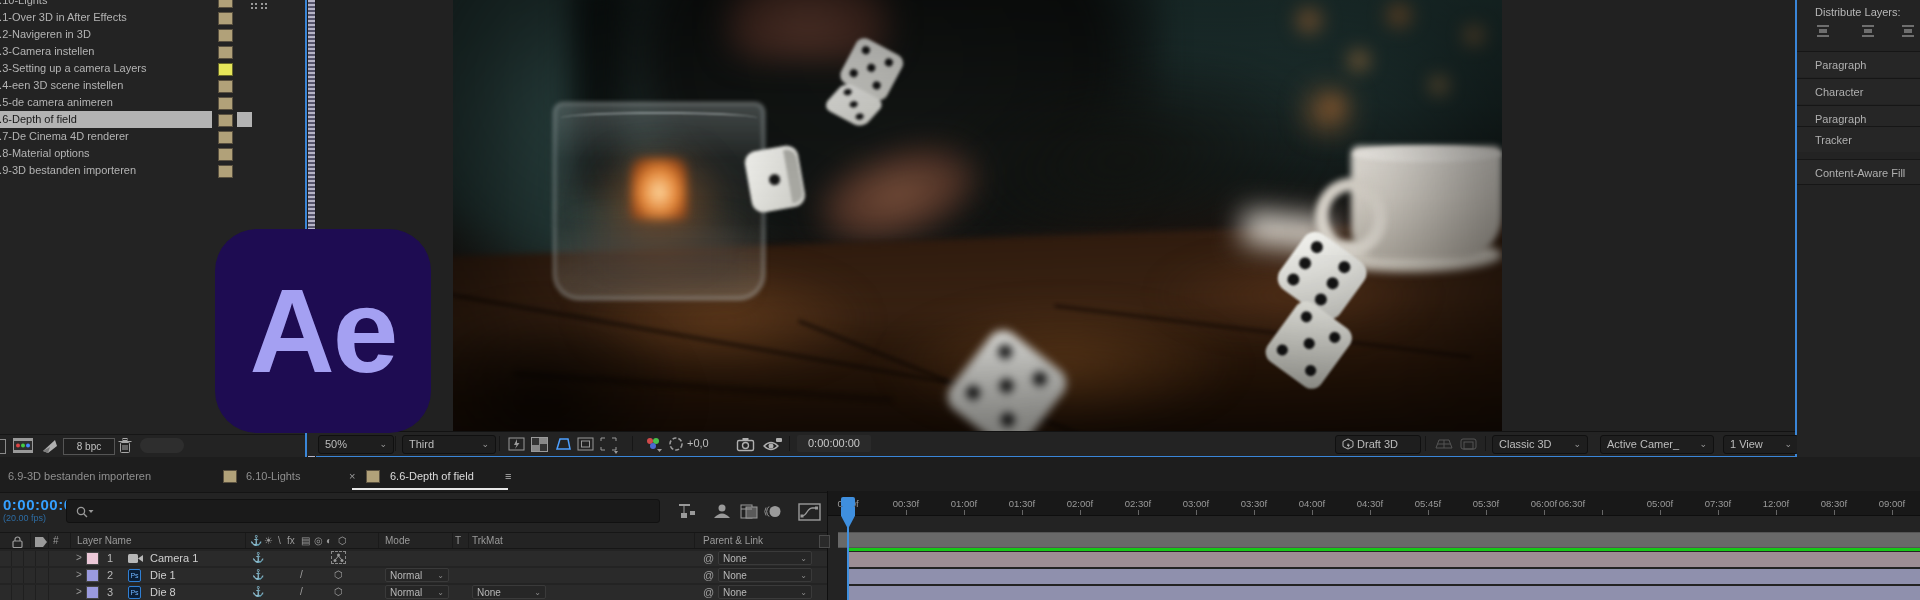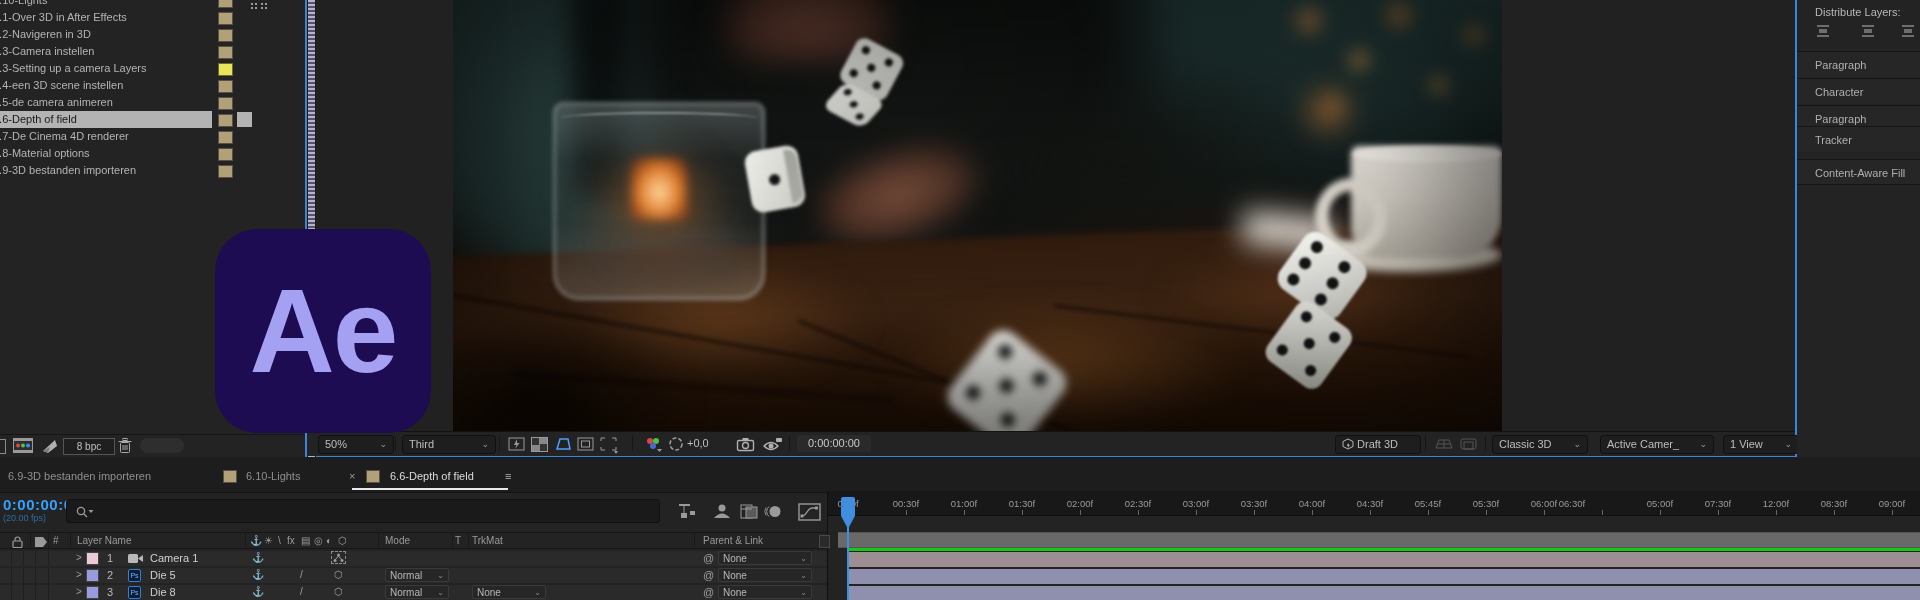--- a/index.html
+++ b/index.html
@@ -492,21 +492,21 @@
     </div>
     <div class="lrow" style="top:111px">
       <div class="cellline" style="left:11px"></div>
         <div class="cellline" style="left:23px"></div>
       <div class="cellline" style="left:35px"></div>
         <div class="cellline" style="left:48px"></div>
       <span class="exp">&gt;</span>
       <i class="lsq" style="background:#9a9ade"></i>
       <span class="lnum">2</span>
       <span class="psbadge">Ps</span>
-      <span class="lname">Die 5</span>
+      <span class="lname">Die 1</span>
       <span class="sw" style="left:252px">⚓</span>
       <span class="sw" style="left:300px">/</span>
       <span class="sw" style="left:334px">⬡</span>
       <div class="mini-dd" style="left:385px;width:64px">
         <span>Normal</span><span class="chev" style="float:right">⌄</span></div>
       <span class="sw" style="left:703px;font-size:11px">@</span>
       <div class="mini-dd" style="left:718px;width:94px">
         <span>None</span><span class="chev" style="float:right">⌄</span></div>
     </div>
     <div class="lrow" style="top:128px;height:15px">

